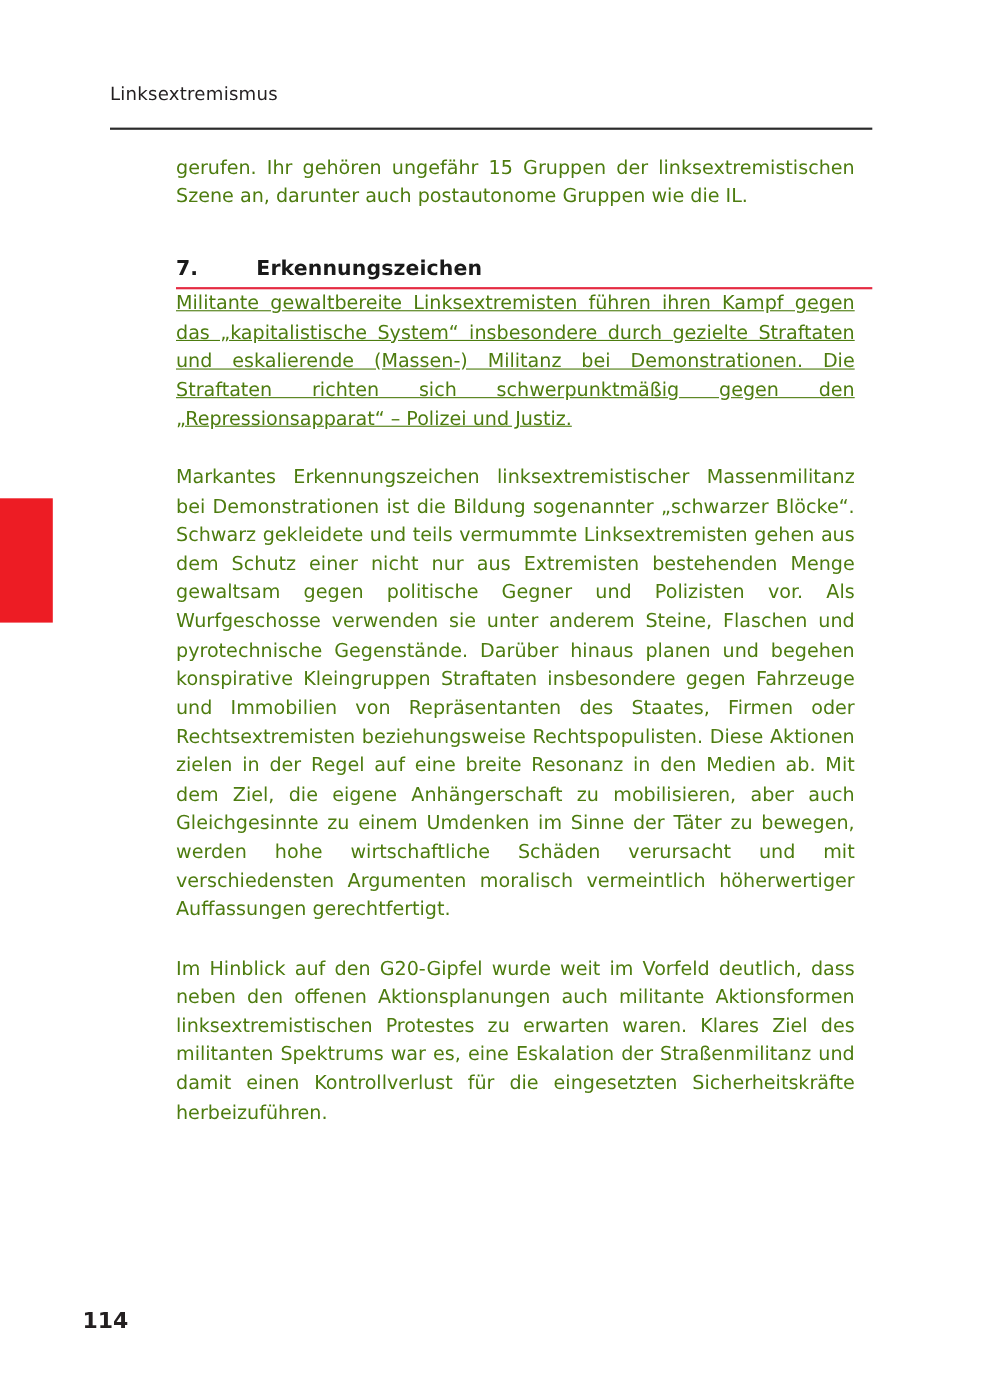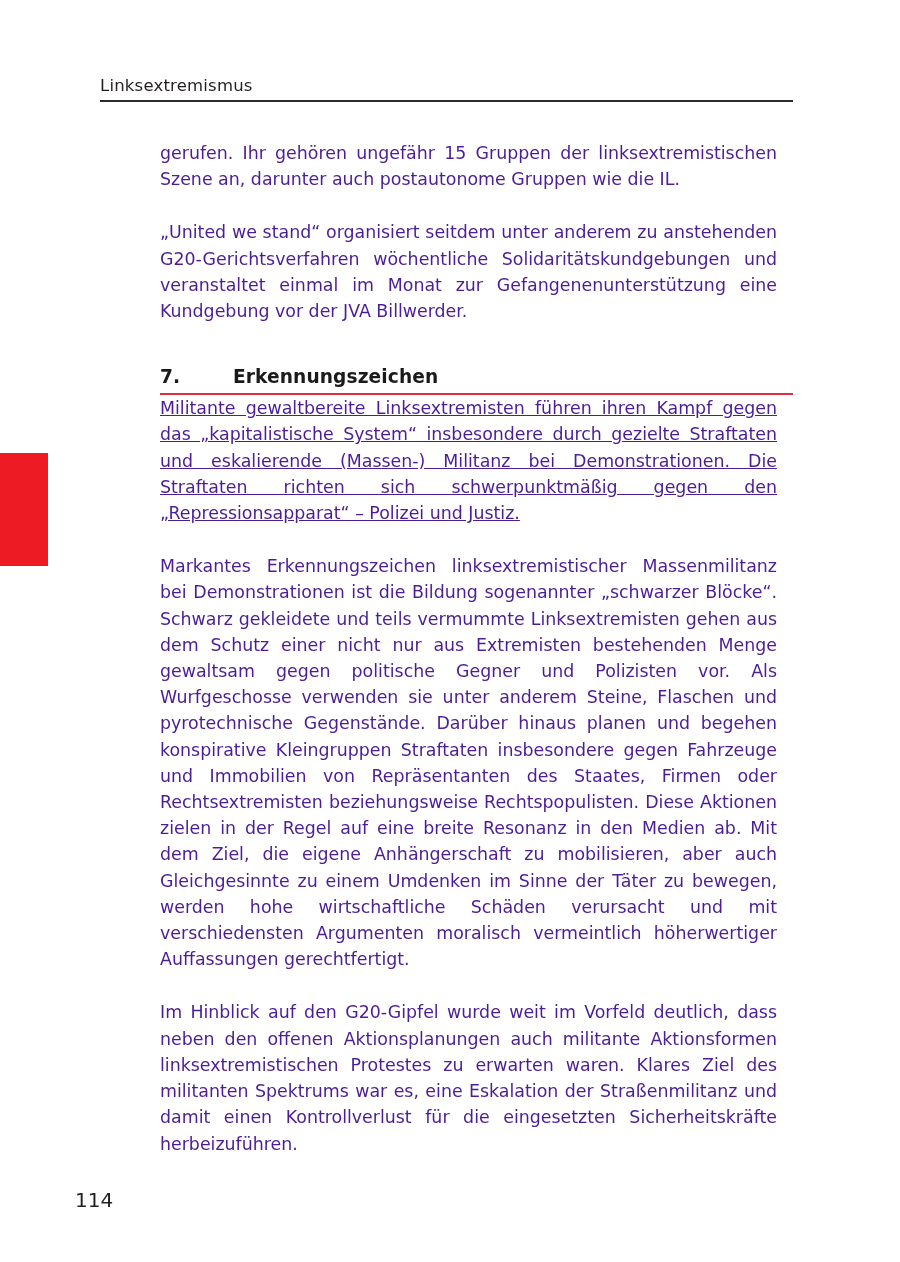--- a/index.html
+++ b/index.html
@@ -31,21 +31,21 @@
     left: 100px;
     top: 76px;
     width: 693px;
   }
   .running-header .rh-text {
     font-size: 16.5px;
     line-height: 20px;
     letter-spacing: 0.2px;
     color: #231f20;
     display: block;
-    padding-bottom: 4px;
+    padding-bottom: 20px;
   }
   .running-header .rh-rule {
     display: block;
     width: 693px;
     height: 2px;
     background: #2b2b2b;
   }
 
   
   .edge-tab {
@@ -64,21 +64,21 @@
     top: 140px;
     width: 633px;
   }
 
   p.para {
     margin: 0 16px 27px 0;
     font-size: 17.4px;
     line-height: 26.2px;
     text-align: justify;
     text-justify: inter-word;
-    color: #4c1d95;
+    color: #4d7c0f;
     hyphens: manual;
   }
   p.para:last-child { margin-bottom: 0; }
 
   
   .section-head {
     margin: 41px 0 0 0;
     width: 633px;
   }
   .section-head .sh-row {
@@ -107,39 +107,39 @@
   .after-head { margin-top: 30px; text-decoration: underline; }
 
   
   .folio {
     position: absolute;
     left: 75px;
     top: 1188px;
     font-size: 20px;
     line-height: 24px;
     color: #231f20;
+    font-weight: bold;
   }
 </style>
 </head>
 <body>
 
 <div class="page">
 
   <div class="running-header">
     <span class="rh-text">Linksextremismus</span>
     <span class="rh-rule"></span>
   </div>
 
   <div class="edge-tab"></div>
 
   <div class="content">
 
     <p class="para">gerufen. Ihr gehören ungefähr 15 Gruppen der linksextremistischen Szene an, darunter auch postautonome Gruppen wie die IL.</p>
 
-    <p class="para">„United we stand“ organisiert seitdem unter anderem zu anstehenden G20-Gerichtsverfahren wöchentliche Solidaritätskundgebungen und veranstaltet einmal im Monat zur Gefangenenunterstützung eine Kundgebung vor der JVA Billwerder.</p>
 
     <div class="section-head">
       <div class="sh-row">
         <span class="sh-num">7.</span>
         <span class="sh-title">Erkennungszeichen</span>
       </div>
       <span class="sh-rule"></span>
     </div>
 
     <p class="para after-head">Militante gewaltbereite Linksextremisten führen ihren Kampf gegen das „kapitalistische System“ insbesondere durch gezielte Straftaten und eskalierende (Massen-) Militanz bei Demonstrationen. Die Straftaten richten sich schwerpunktmäßig gegen den „Repressionsapparat“ – Polizei und Justiz.</p>

